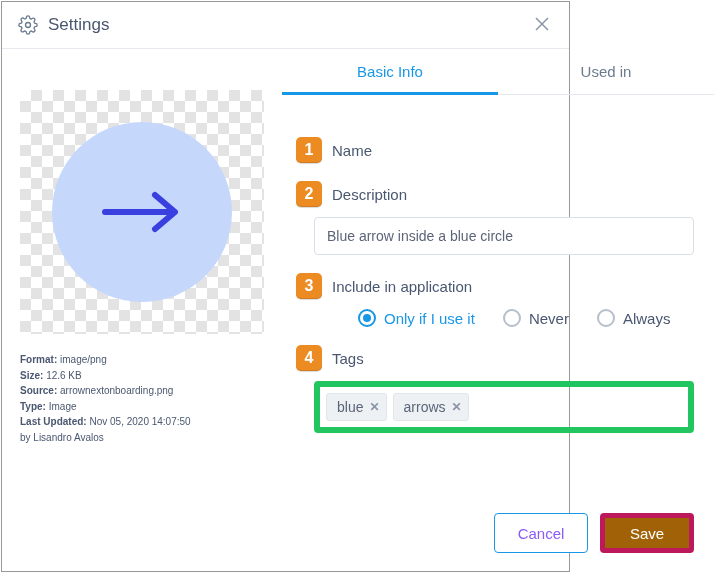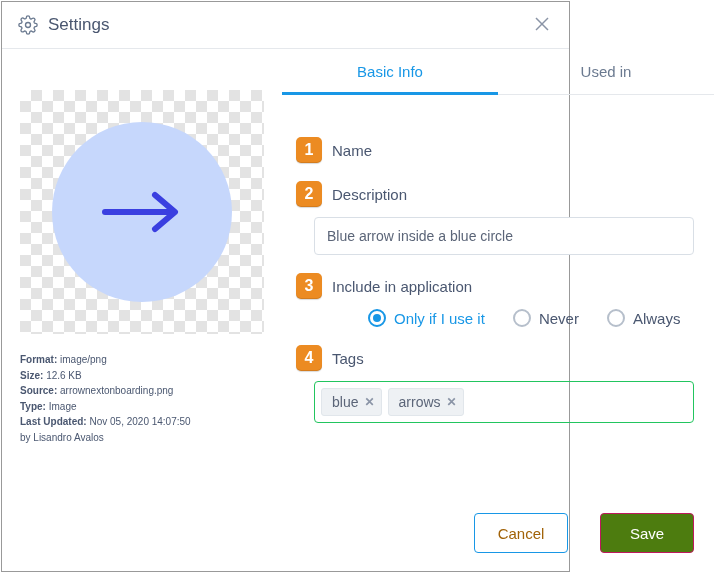--- a/index.html
+++ b/index.html
@@ -15,33 +15,33 @@
   .tabs { display: flex; border-bottom: 1px solid #e5e8ec; }
   .tab { flex: 1; text-align: center; padding: 14px 0; font-size: 15px; color: #6b7a90; cursor: pointer; position: relative; }
   .tab.active { color: #1897e6; }
   .tab.active::after { content:""; position:absolute; left:0; right:0; bottom:-1px; height:3px; background:#1897e6; }
   .form-area { padding: 18px 20px 0 14px; }
   .field { margin-bottom: 18px; }
   .field-label-row { display: flex; align-items: center; margin-bottom: 10px; }
   .marker { width: 26px; height: 26px; border-radius: 5px; background: #ec8b22; color: #fff; font-weight: 700; font-size: 16px; display: flex; align-items: center; justify-content: center; margin-right: 10px; box-shadow: inset 0 -1px 0 rgba(0,0,0,.1), 0 1px 1px rgba(0,0,0,.15); }
   .field-label { font-size: 15px; color: #4a5770; }
   .text-input { width: 380px; margin-left: 18px; height: 38px; border: 1px solid #d9dfe6; border-radius: 4px; padding: 0 12px; font-size: 14px; color: #5b6578; background:#fff; outline:none; }
-  .radio-row { display: flex; align-items: flex-end; gap: 28px; margin-left: 32px; padding-left: 40px; }
+  .radio-row { display: flex; align-items: flex-end; gap: 28px; margin-left: 22px; padding-left: 40px; }
   .radio-item { display: flex; align-items: center; gap: 8px; cursor:pointer; font-size:15px; color:#4a5770;}
   .radio-circle { width: 18px; height: 18px; border: 2px solid #b6bfcb; border-radius: 50%; display:inline-flex; align-items:center; justify-content:center;}
   .radio-item.selected .radio-circle { border-color: #1897e6; }
   .radio-item.selected .radio-inner { width: 8px; height: 8px; background:#1897e6; border-radius:50%; }
   .radio-item.selected .radio-label { color: #1897e6; }
-  .tags-box { width: 380px; margin-left: 18px; min-height: 42px; border: 1px solid #22c55e; border-radius: 4px; padding: 6px; display:flex; gap:6px; align-items:center; }
+  .tags-box { width: 380px; margin-left: 18px; min-height: 42px; border: 6px solid #22c55e; border-radius: 4px; padding: 6px; display:flex; gap:6px; align-items:center; }
   .tag-chip { background:#eef1f4; border:1px solid #e1e6eb; border-radius:3px; height:28px; display:inline-flex; align-items:center; padding:0 6px 0 10px; font-size:14px; color:#5b6578; }
   .tag-chip .x { margin-left:6px; color:#8a94a6; font-weight:700; cursor:pointer; font-size:12px; }
   .button-row { margin-top: auto; padding: 16px 20px 18px; display:flex; justify-content:flex-end; gap:12px; }
   .btn { min-width: 94px; height: 40px; border-radius: 4px; font-size: 15px; cursor:pointer; display:inline-flex; align-items:center; justify-content:center; }
-  .btn-cancel { background:#fff; color:#a16207; border:1px solid #1897e6; }
-  .btn-save { background:#4d7c0f; color:#fff; border:1px solid #be185d;margin-left:20px; }
+  .btn-cancel { background:#fff; color:#8b5cf6; border:1px solid #1897e6; }
+  .btn-save { background:#a16207; color:#fff; border:5px solid #be185d; }
   
   .preview { width: 244px; height: 244px; margin: 25px 0 18px 0; position:relative; 
     background-image:
       linear-gradient(45deg, #e3e3e3 25%, transparent 25%),
       linear-gradient(-45deg,#e3e3e3 25%, transparent 25%),
       linear-gradient(45deg, transparent 75%, #e3e3e3 75%),
       linear-gradient(-45deg,transparent 75%, #e3e3e3 75%);
     background-size: 22px 22px;
     background-position: 0 0, 0 11px, 11px -11px, -11px 0;
     background-color:#fff;

